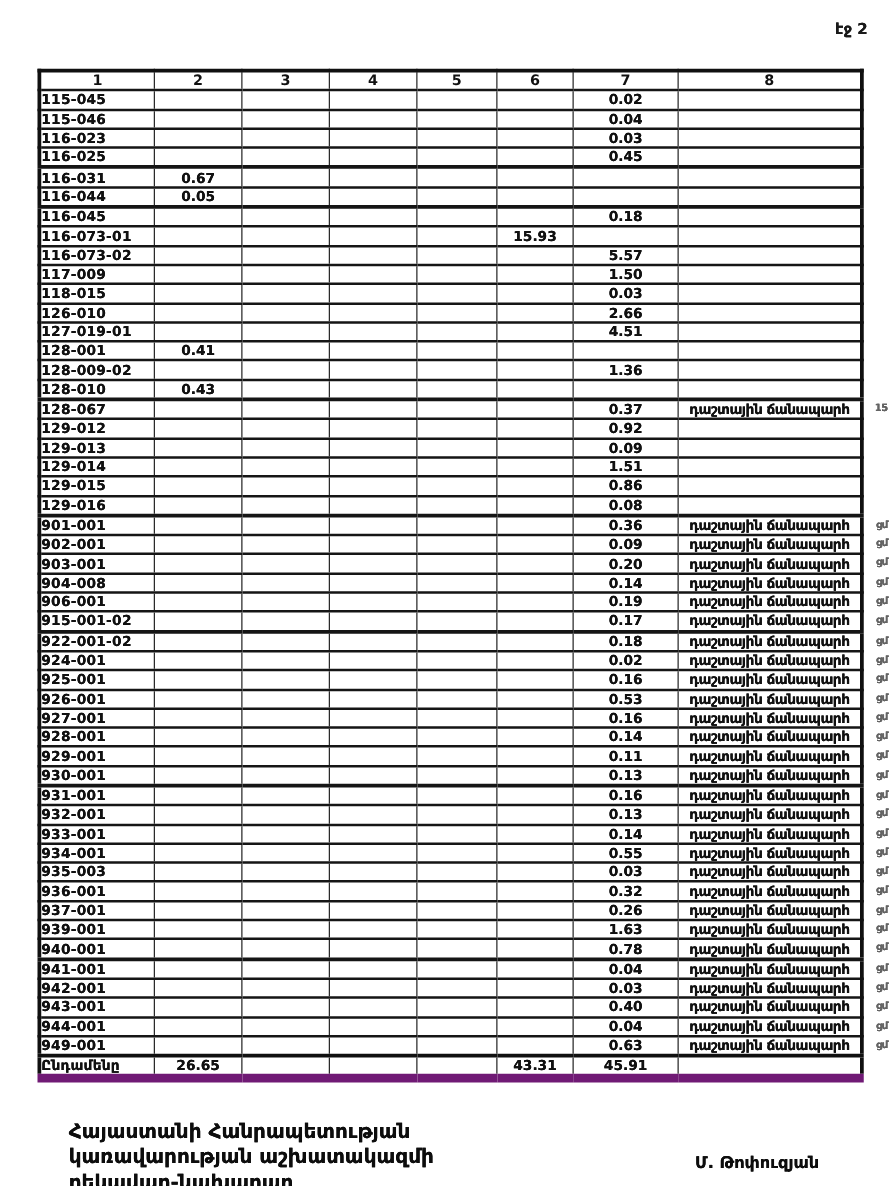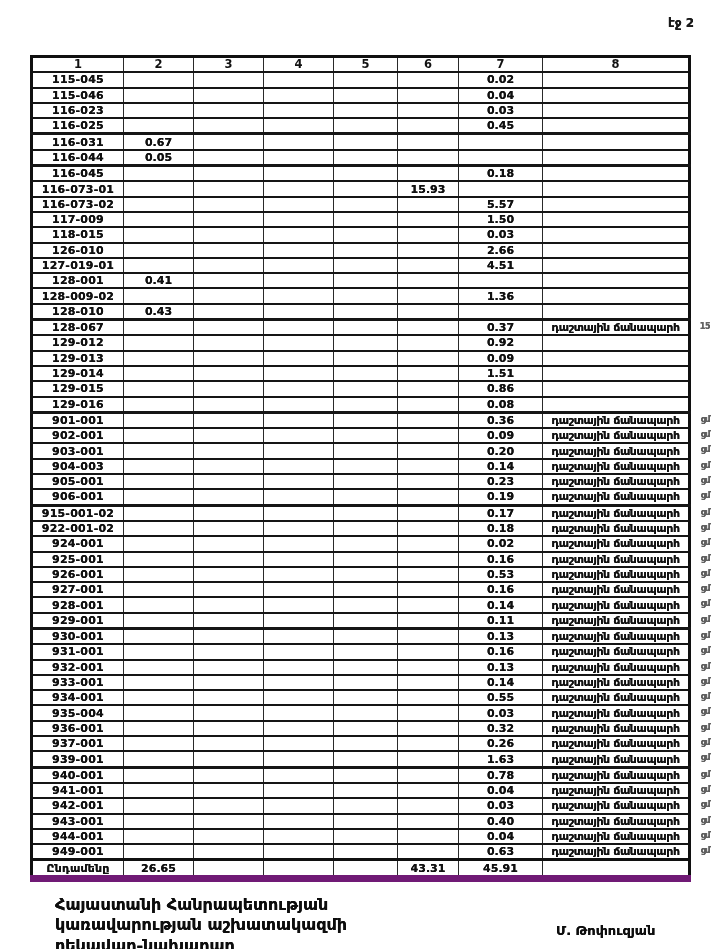--- a/index.html
+++ b/index.html
@@ -16,21 +16,21 @@
     border:3px solid #101010;
   }
   table.report th, table.report td{
     height:13.3px;padding:0;margin:0;overflow:visible;position:relative;
     border-left:1px solid #2a2a2a;border-right:1px solid #2a2a2a;
     border-top:2px solid #151515;border-bottom:2px solid #151515;
     font-size:11px;font-weight:700;line-height:1;vertical-align:middle;
     white-space:nowrap;
   }
   table.report th{font-size:11.5px;text-align:center;}
-  td.c-code{text-align:center;letter-spacing:0.2px;}
+  td.c-code{text-align:left;letter-spacing:0.2px;}
   td.c-num{text-align:center;}
   td.c-ann{font-size:10px;letter-spacing:-0.4px;padding-left:2px;text-align:center;}
   tbody tr:nth-child(5) td, tbody tr:nth-child(7) td, tbody tr:nth-child(17) td,
   tbody tr:nth-child(23) td, tbody tr:nth-child(29) td, tbody tr:nth-child(37) td,
   tbody tr:nth-child(46) td{border-top-width:3px;}
   tr.total-row td{border-top:3px solid #101010;border-bottom:7px solid #701a75;}
   .margin-mark{
     position:absolute;right:-22px;top:2px;font-size:8px;font-weight:700;color:#4a4a4a;
     letter-spacing:-0.5px;opacity:0.85;
   }
@@ -317,40 +317,30 @@
         <td class="c-code ink"><span>903-001</span></td>
         <td class="c-num ink"><span></span></td>
         <td class="c-num ink"><span></span></td>
         <td class="c-num ink"><span></span></td>
         <td class="c-num ink"><span></span></td>
         <td class="c-num ink"><span></span></td>
         <td class="c-num ink"><span>0.20</span></td>
         <td class="c-ann ink"><span>դաշտային ճանապարհ</span><span class="margin-mark">ցմ</span></td>
       </tr>
       <tr>
-        <td class="c-code ink"><span>904-003</span></td>
+        <td class="c-code ink"><span>904-008</span></td>
         <td class="c-num ink"><span></span></td>
         <td class="c-num ink"><span></span></td>
         <td class="c-num ink"><span></span></td>
         <td class="c-num ink"><span></span></td>
         <td class="c-num ink"><span></span></td>
         <td class="c-num ink"><span>0.14</span></td>
         <td class="c-ann ink"><span>դաշտային ճանապարհ</span><span class="margin-mark">ցմ</span></td>
       </tr>
       <tr>
-        <td class="c-code ink"><span>905-001</span></td>
-        <td class="c-num ink"><span></span></td>
-        <td class="c-num ink"><span></span></td>
-        <td class="c-num ink"><span></span></td>
-        <td class="c-num ink"><span></span></td>
-        <td class="c-num ink"><span></span></td>
-        <td class="c-num ink"><span>0.23</span></td>
-        <td class="c-ann ink"><span>դաշտային ճանապարհ</span><span class="margin-mark">ցմ</span></td>
-      </tr>
-      <tr>
         <td class="c-code ink"><span>906-001</span></td>
         <td class="c-num ink"><span></span></td>
         <td class="c-num ink"><span></span></td>
         <td class="c-num ink"><span></span></td>
         <td class="c-num ink"><span></span></td>
         <td class="c-num ink"><span></span></td>
         <td class="c-num ink"><span>0.19</span></td>
         <td class="c-ann ink"><span>դաշտային ճանապարհ</span><span class="margin-mark">ցմ</span></td>
       </tr>
       <tr>
@@ -477,21 +467,21 @@
         <td class="c-code ink"><span>934-001</span></td>
         <td class="c-num ink"><span></span></td>
         <td class="c-num ink"><span></span></td>
         <td class="c-num ink"><span></span></td>
         <td class="c-num ink"><span></span></td>
         <td class="c-num ink"><span></span></td>
         <td class="c-num ink"><span>0.55</span></td>
         <td class="c-ann ink"><span>դաշտային ճանապարհ</span><span class="margin-mark">ցմ</span></td>
       </tr>
       <tr>
-        <td class="c-code ink"><span>935-004</span></td>
+        <td class="c-code ink"><span>935-003</span></td>
         <td class="c-num ink"><span></span></td>
         <td class="c-num ink"><span></span></td>
         <td class="c-num ink"><span></span></td>
         <td class="c-num ink"><span></span></td>
         <td class="c-num ink"><span></span></td>
         <td class="c-num ink"><span>0.03</span></td>
         <td class="c-ann ink"><span>դաշտային ճանապարհ</span><span class="margin-mark">ցմ</span></td>
       </tr>
       <tr>
         <td class="c-code ink"><span>936-001</span></td>

